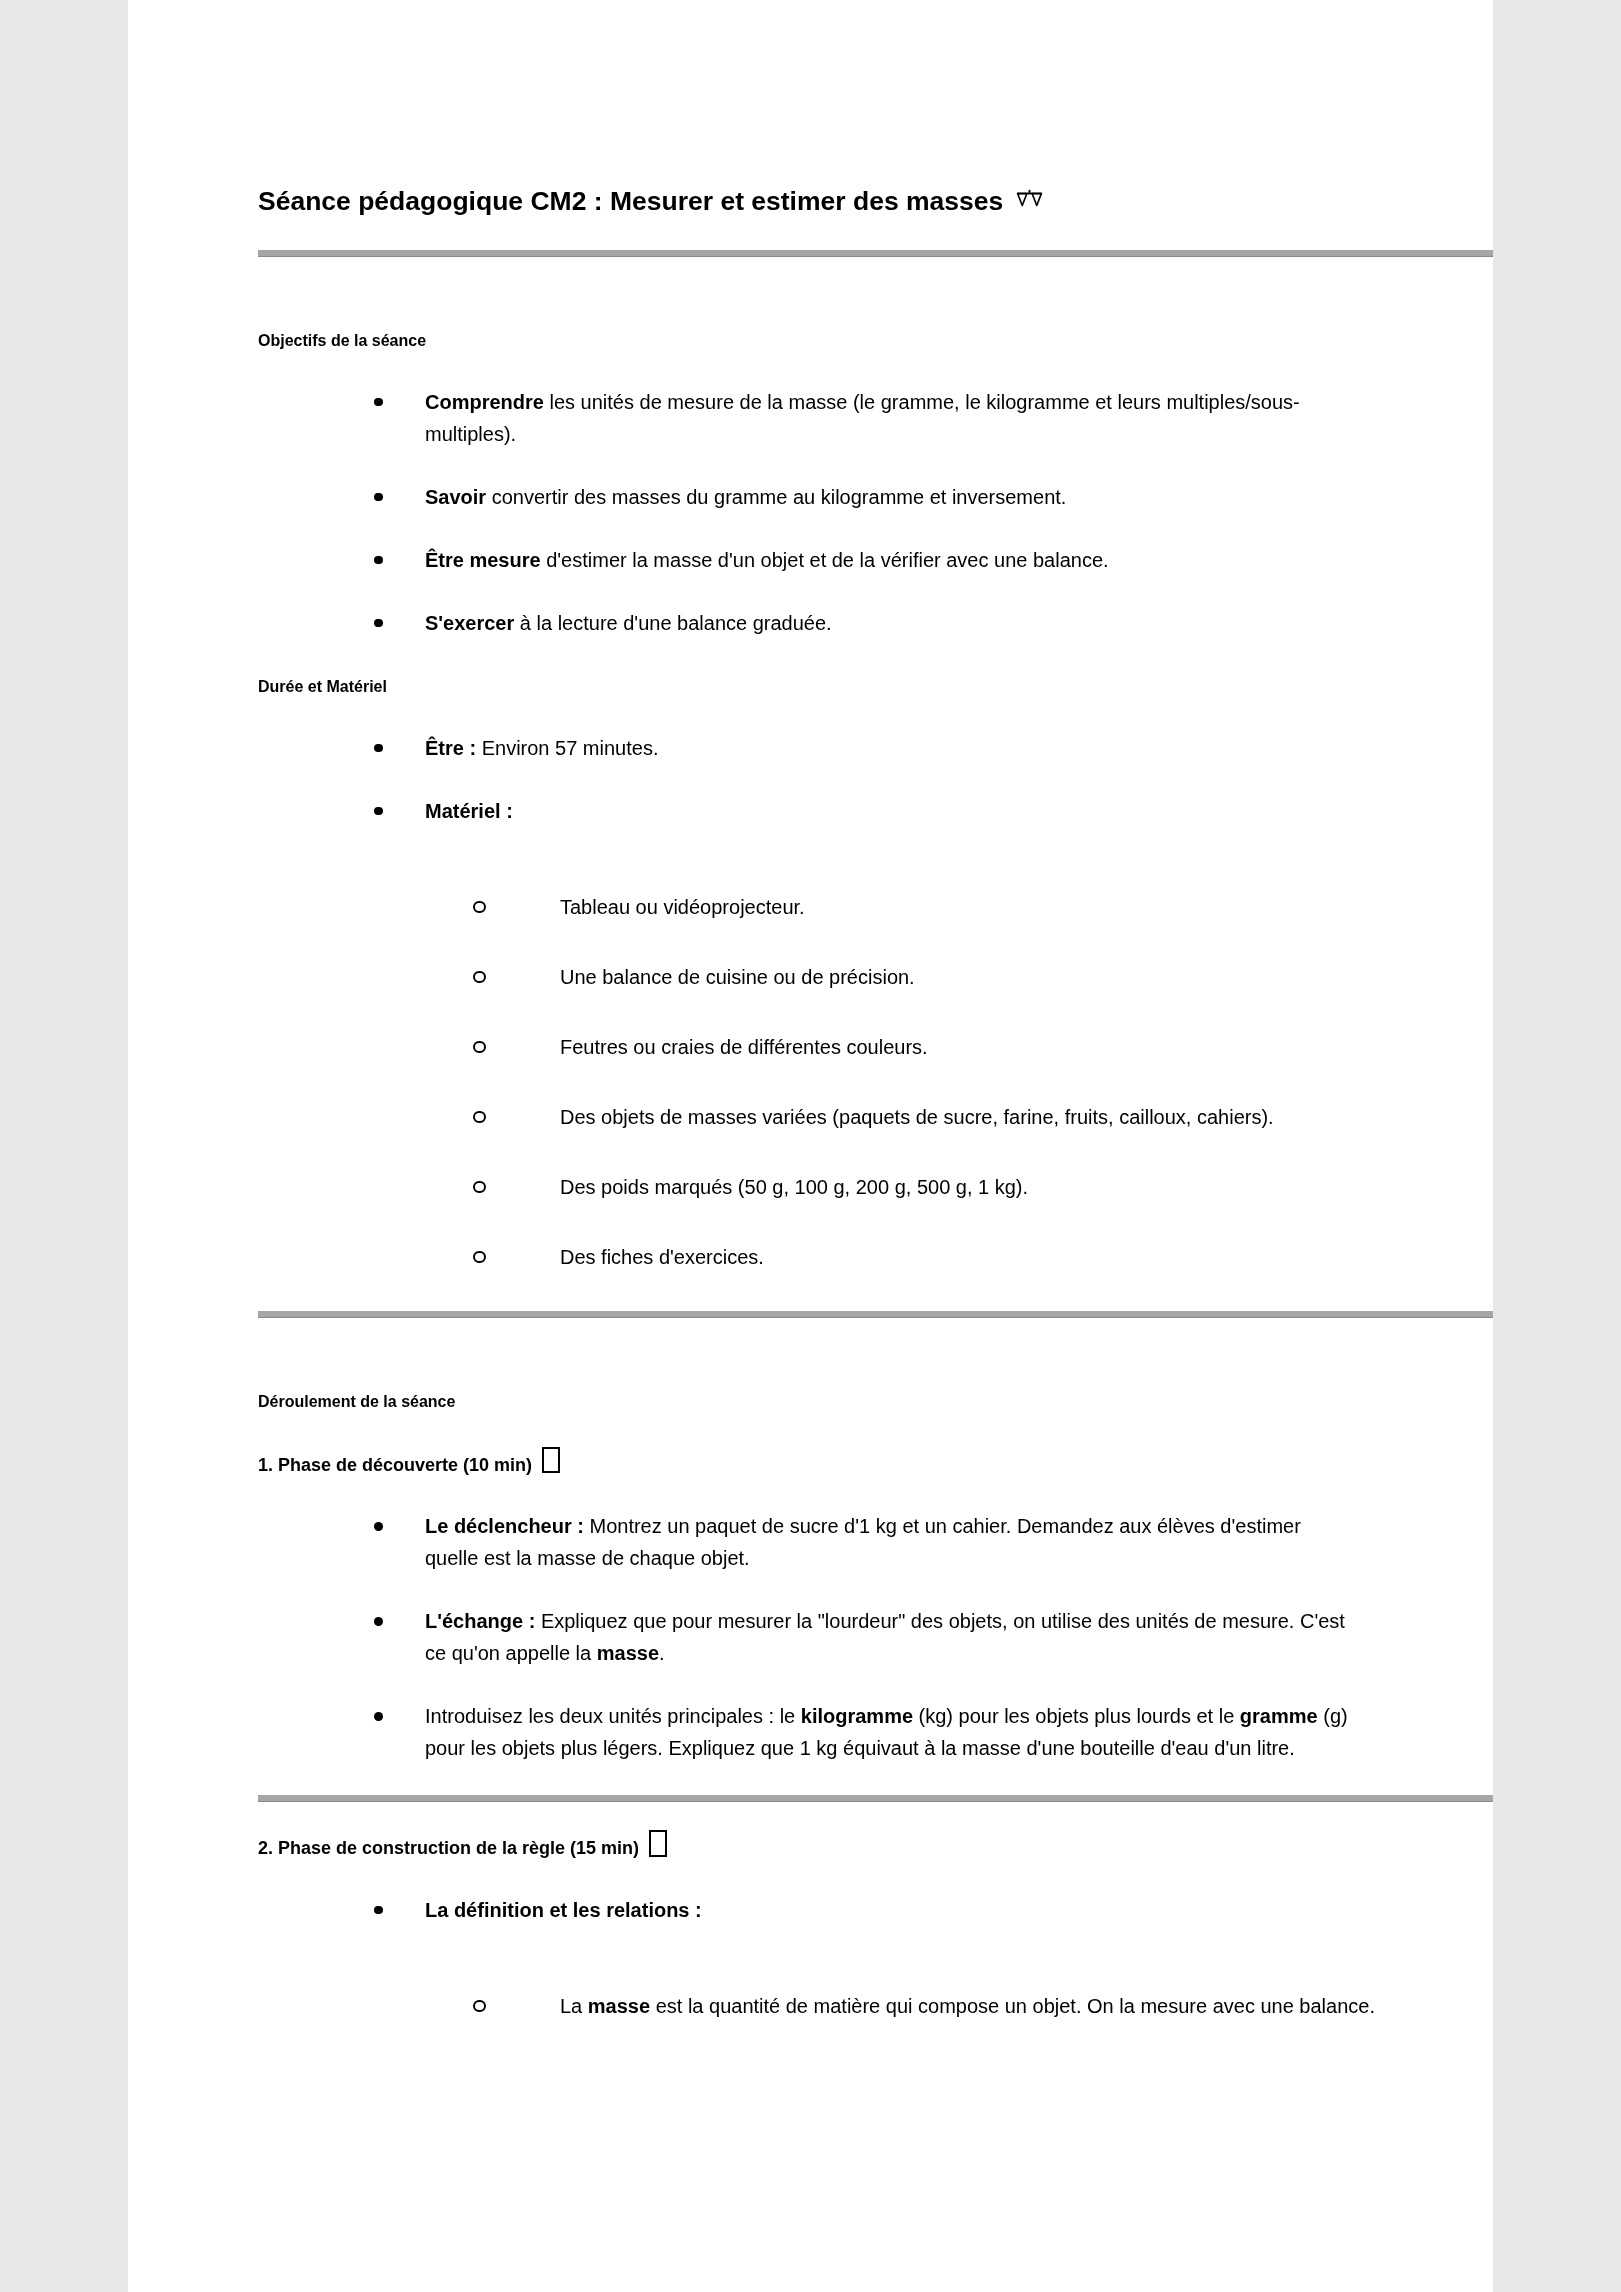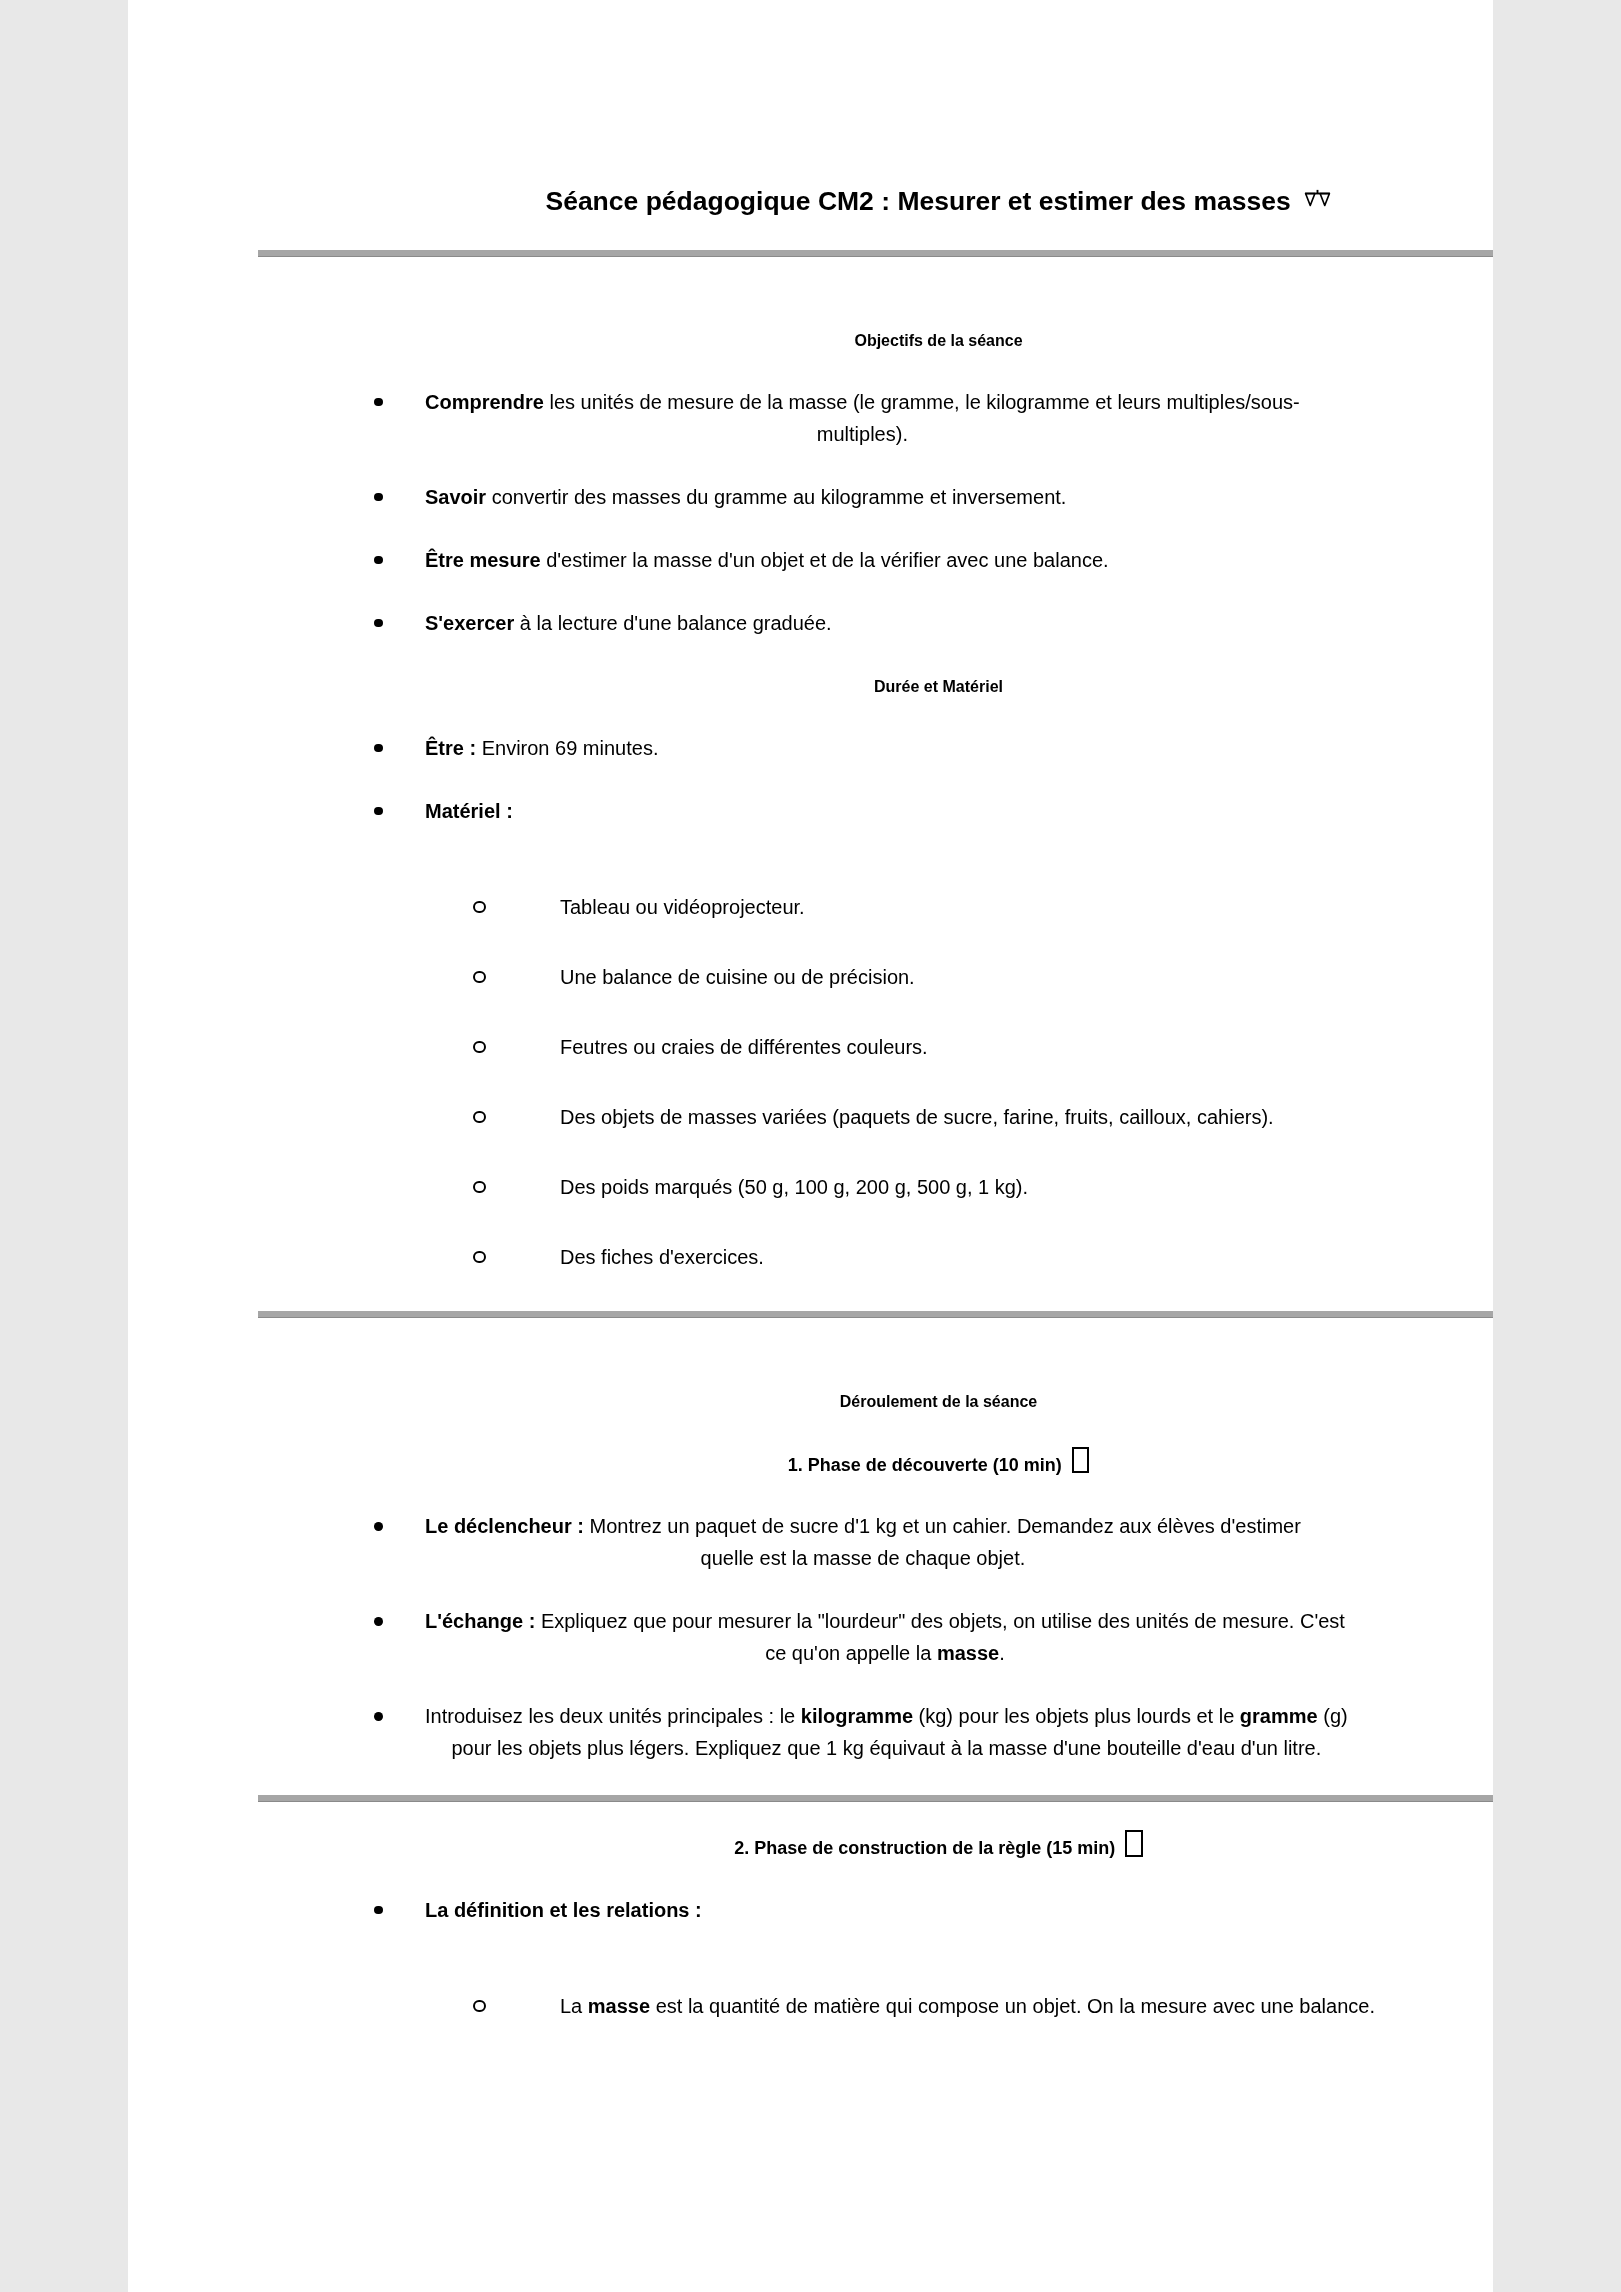--- a/index.html
+++ b/index.html
@@ -4,21 +4,20 @@
 <style>
   html,body { margin:0; padding:0; background:#e8e8e8; }
   .page {
     position:relative;
     width:1365px; height:2293px;
     background:#ffffff;
     font-family:"Liberation Sans","DejaVu Sans",sans-serif;
     color:#000;
     overflow:hidden;
     margin:0 auto;
-    text-align:center;
   }
   .content { position:absolute; left:130px; top:0; width:1361px; }
 
   h1.doc-title {
     margin:184px 0 0 0;
     font-size:26.5px; line-height:35px; font-weight:bold;
     white-space:nowrap;
   }
   .scales-svg { vertical-align:-2.9px; margin-left:11.8px; }
 
@@ -118,21 +117,21 @@
       </div>
     </div>
 
     <h2 class="sec tight">Durée et Matériel</h2>
     <div class="list">
       <div class="li l1">
         <span class="marker">
             <span class="dot"></span>
           </span>
         <div class="txt">
-            <div class="tl"><b>Être :</b><span> Environ 69 minutes.</span></div>
+            <div class="tl"><b>Être :</b><span> Environ 57 minutes.</span></div>
           </div>
       </div>
       <div class="li l1 has-sub">
         <span class="marker">
             <span class="dot"></span>
           </span>
         <div class="txt">
             <div class="tl"><b>Matériel :</b></div>
           </div>
       </div>

